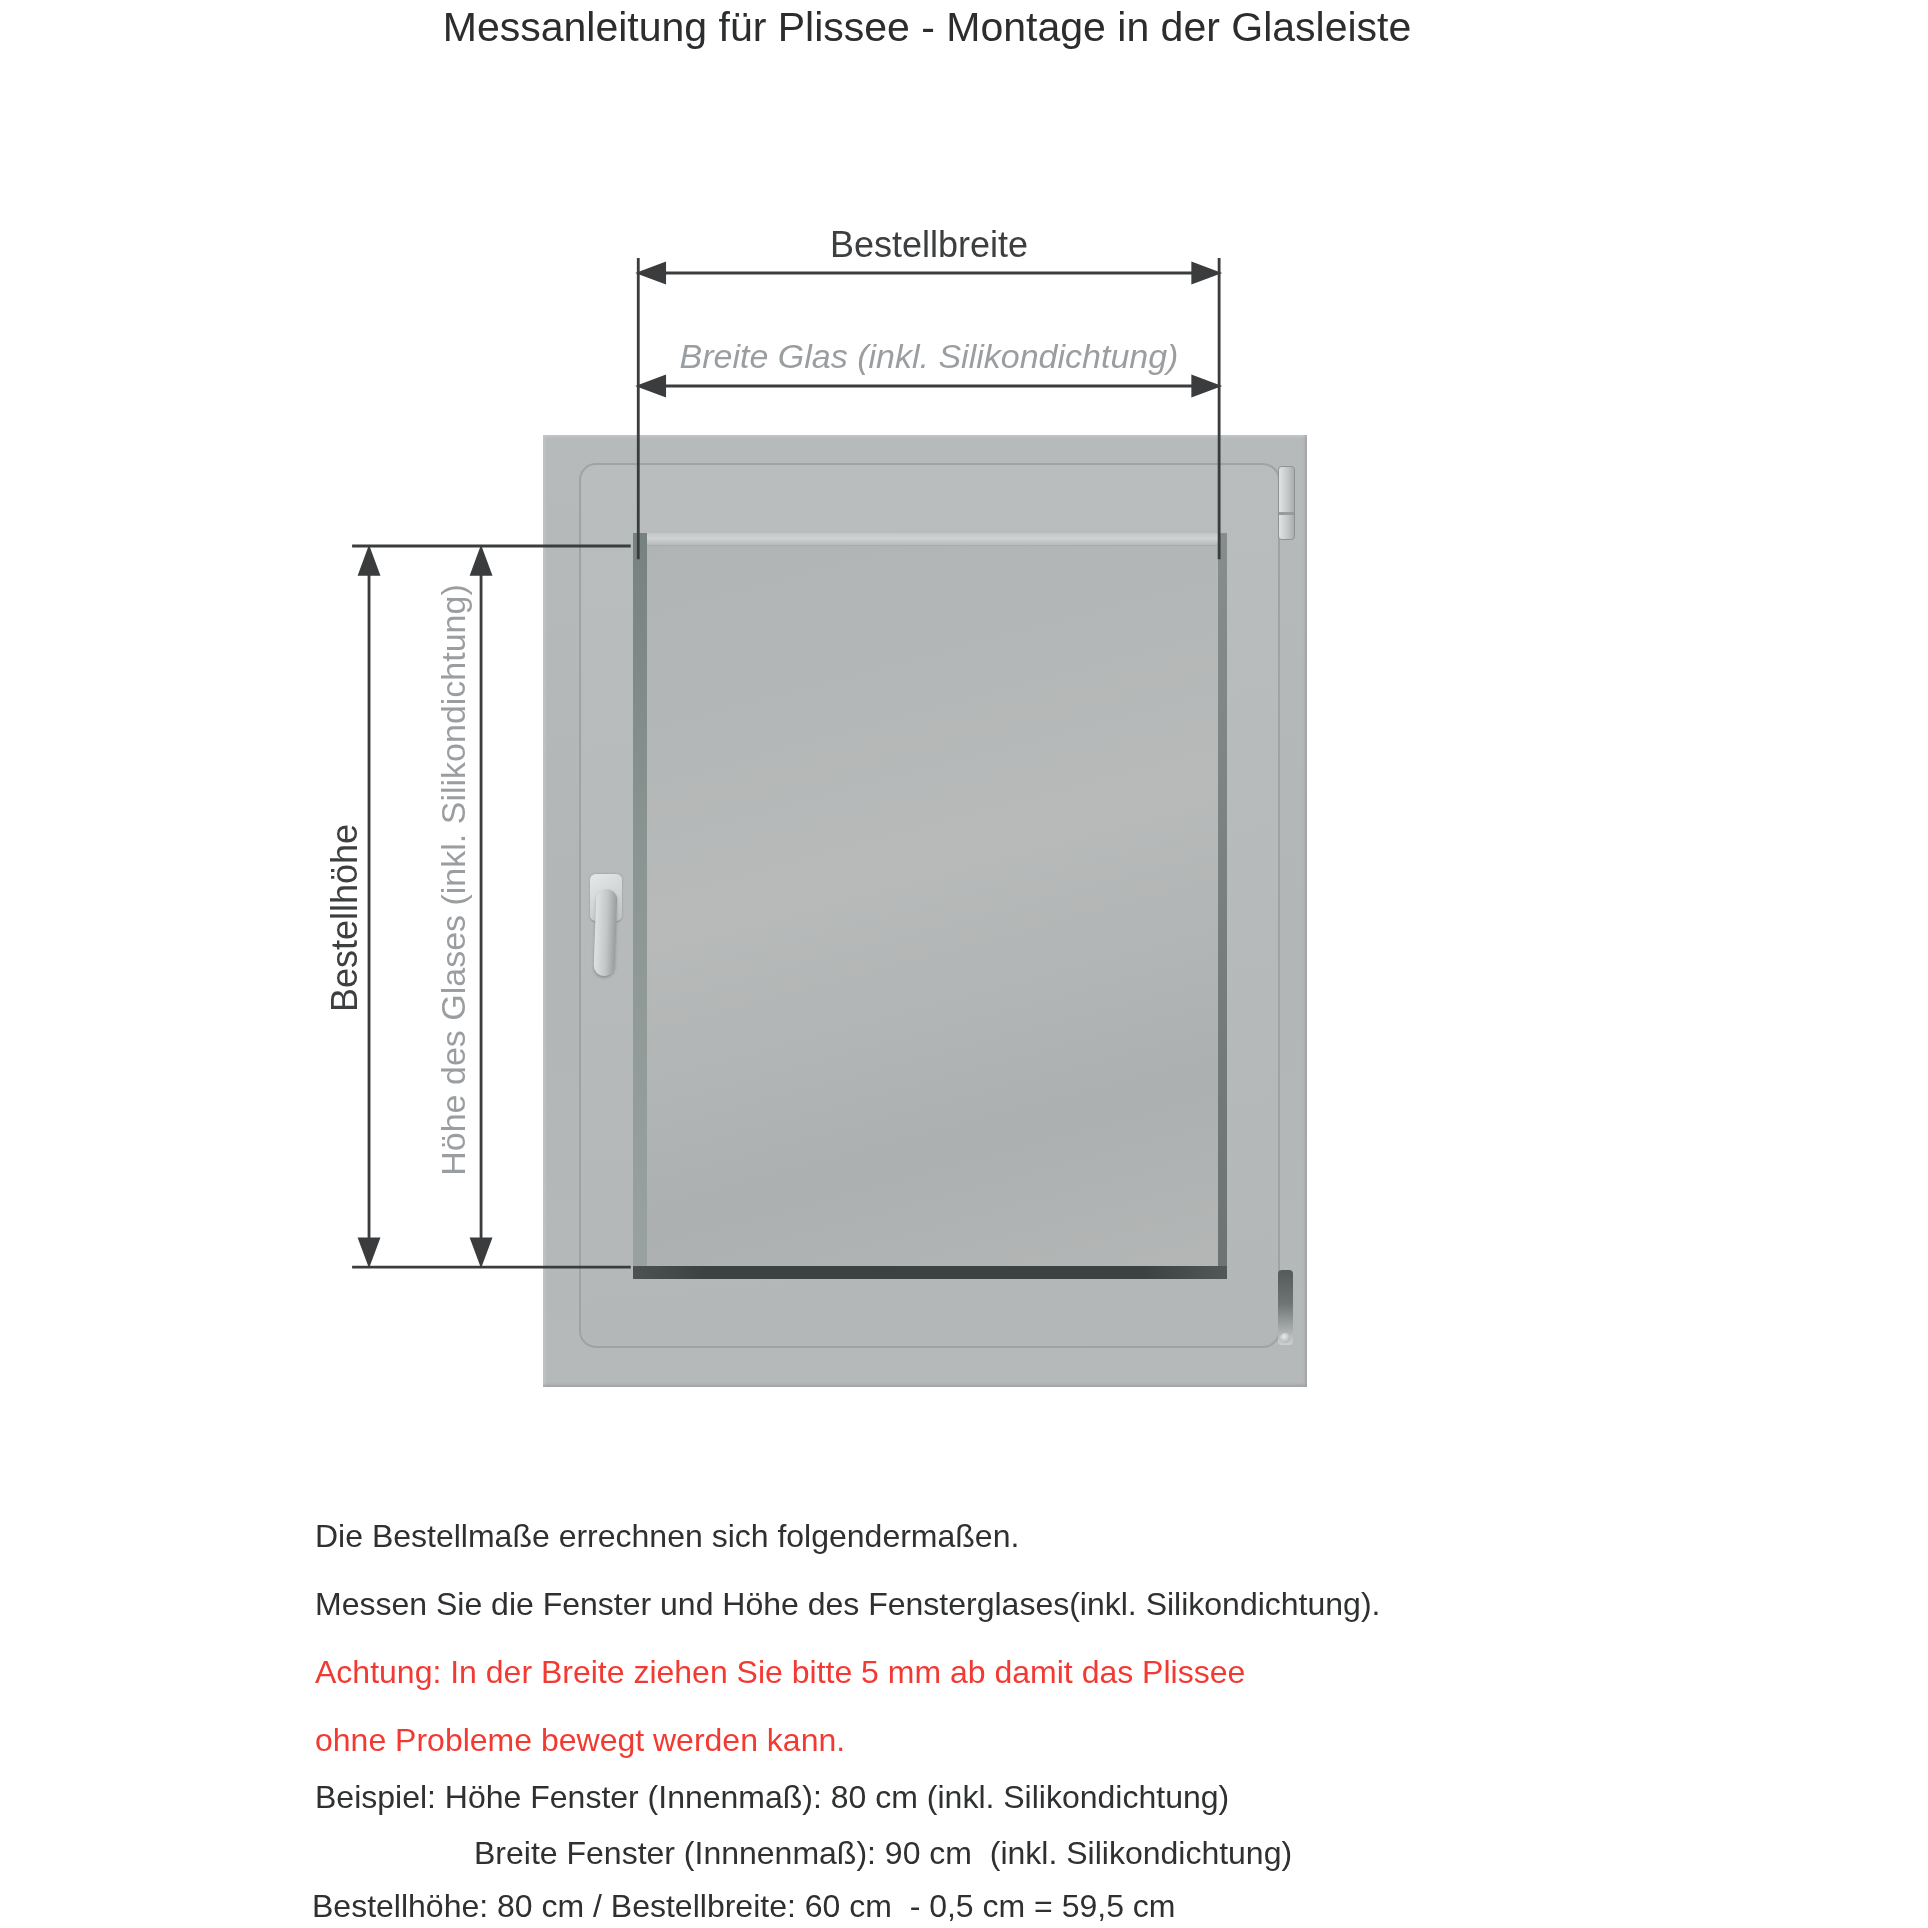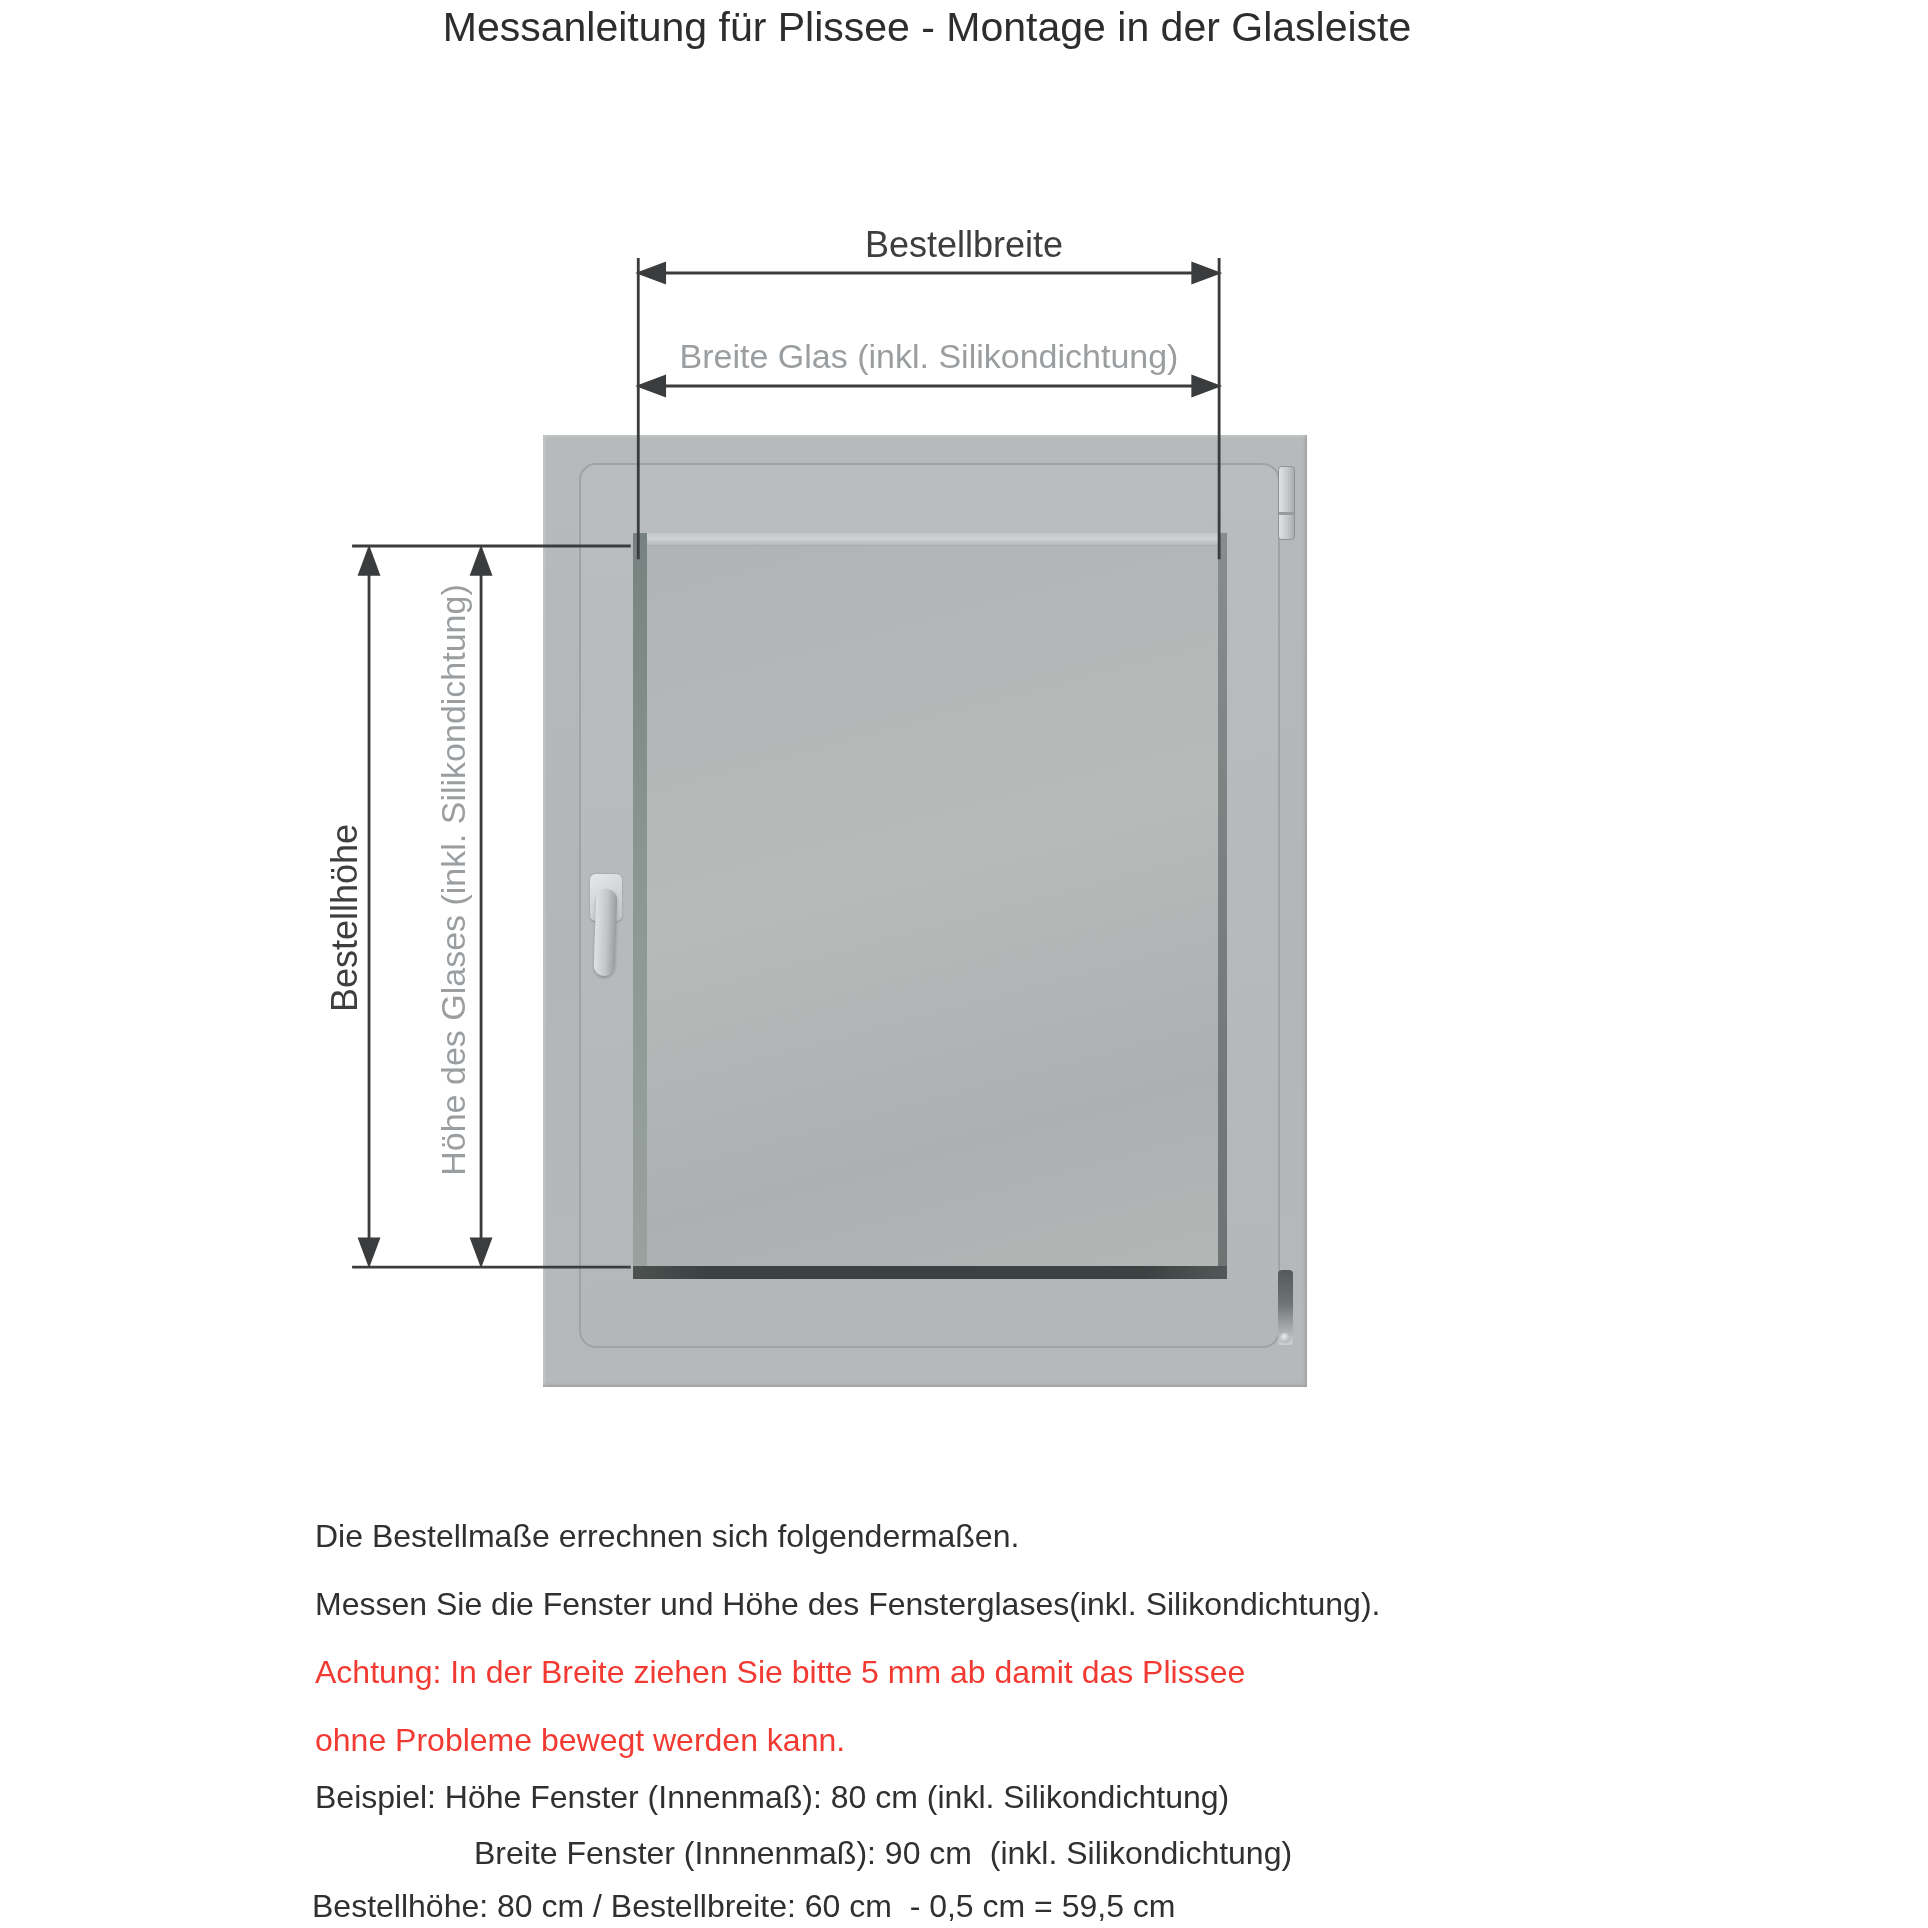--- a/index.html
+++ b/index.html
@@ -57,22 +57,22 @@
   }
   .hinge-top-notch{position:absolute;left:0;top:45px;width:100%;height:2.8px;background:#999c9d;}
   .hinge-bottom{
     left:1278px;top:1270px;width:15px;height:75px;border-radius:3.8px;
     background:linear-gradient(180deg,#54595a 0%,#6f7475 45%,#a9adae 80%,#cdd0d1 100%);
   }
   .hinge-bottom-cap{position:absolute;left:1.9px;bottom:1.9px;width:10.4px;height:10.4px;border-radius:50%;
     background:radial-gradient(circle at 40% 35%,#e8eaeb,#9fa3a4);}
   
   .dim-label{white-space:nowrap;}
-  .lbl-bestellbreite{left:964px;top:224px;transform:translateX(-50%);font-size:36px;color:#3c3e3f;}
-  .lbl-breite-glas{left:929px;top:337px;transform:translateX(-50%);font-size:34px;color:#9b9ea0;}
+  .lbl-bestellbreite{left:929px;top:224px;transform:translateX(-50%);font-size:36px;color:#3c3e3f;}
+  .lbl-breite-glas{left:929px;top:337px;transform:translateX(-50%);font-size:34px;color:#9b9ea0;font-style:italic;}
   .lbl-bestellhoehe{left:345px;top:918px;transform:translate(-50%,-50%) rotate(-90deg);font-size:36px;color:#3c3e3f;}
   .lbl-hoehe-glas{left:453px;top:880px;transform:translate(-50%,-50%) rotate(-90deg);font-size:34px;color:#9b9ea0;}
   
   .body-line{font-size:32px;color:#2f3031;}
   .red{color:#f23a33;}
   .i1{left:315px;top:1518px;}
   .i2{left:315px;top:1586px;}
   .w1{left:315px;top:1654px;text-align:center;}
   .w2{left:315px;top:1722px;}
   .e1{left:315px;top:1779px;}

